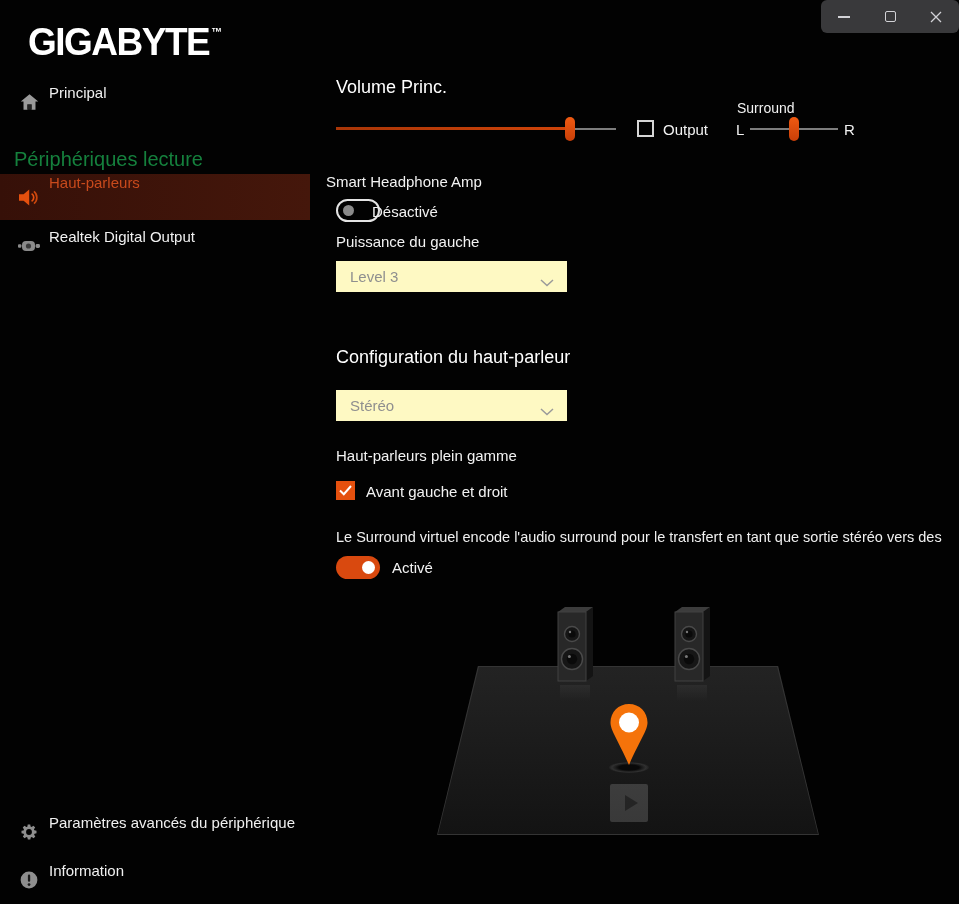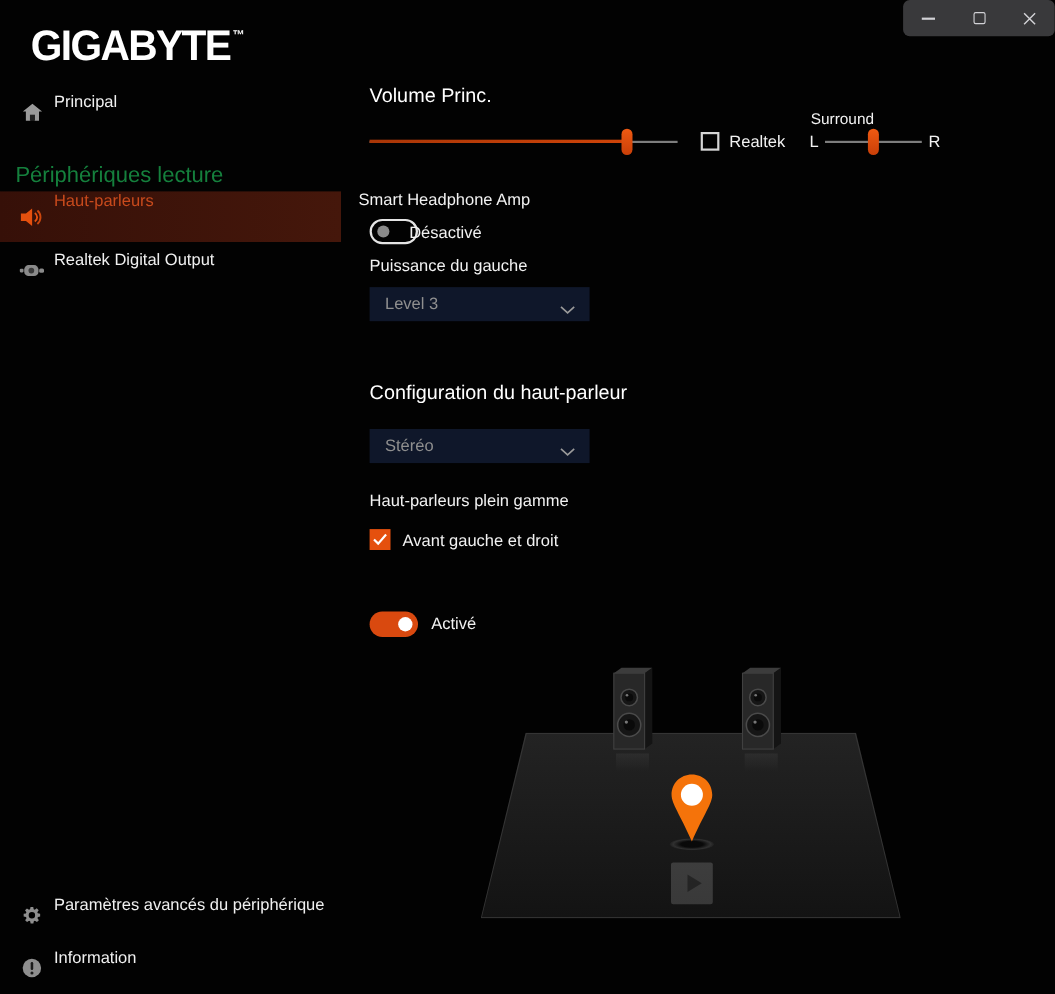--- a/index.html
+++ b/index.html
@@ -51,21 +51,21 @@
   .bal-r { left:844px; top:121px; }
   .bal-slider { position:absolute; left:750px; top:117px; width:88px; height:24px; }
 
   .lbl-amp { left:326px; top:173px; }
   .toggle { position:absolute; width:44px; height:23px; border-radius:12px; }
   .toggle.off { left:336px; top:199px; border:2px solid #e4e4e4; }
   .toggle.off .knob { position:absolute; left:5px; top:4px; width:11px; height:11px; border-radius:50%; background:#8a8a8a; }
   .lbl-amp-state { left:372px; top:203px; }
   .lbl-power { left:336px; top:233px; }
 
-  .dropdown { position:absolute; left:336px; width:200px; height:31px; background:#0f172a; cursor:default; }
+  .dropdown { position:absolute; left:336px; width:231px; height:31px; background:#fef9c3; cursor:default; }
   .dropdown .val { position:absolute; left:14px; top:0; line-height:31px; font-size:15px; color:#8f8f8f; }
   .dropdown .chev { position:absolute; right:13px; top:12px; }
   .dd-level { top:261px; }
   .h-config { left:336px; top:347px; }
   .dd-mode { top:390px; }
 
   .lbl-fullrange { left:336px; top:447px; }
   .chk-on { position:absolute; left:336px; top:481px; width:19px; height:19px; background:#e5500e; display:flex; align-items:center; justify-content:center; }
   .lbl-front { left:366px; top:483px; }
 
@@ -171,21 +171,21 @@
 
   <div class="h1 h-volume">Volume Princ.</div>
 
   <div class="vol-slider">
     <div class="track"></div>
     <div class="track-fill" style="width: 83.5%;"></div>
     <div class="thumb" style="left: 83.5%;"></div>
   </div>
 
   <div class="chk chk-silence"></div>
-  <div class="label lbl-silence">Realtek</div>
+  <div class="label lbl-silence">Output</div>
 
   <div class="label lbl-balance">Surround</div>
   <div class="label bal-l">L</div>
   <div class="label bal-r">R</div>
   <div class="bal-slider">
     <div class="track"></div>
     <div class="thumb" style="left: 50%;"></div>
   </div>
 
   <div class="label lbl-amp">Smart Headphone Amp</div>
@@ -215,20 +215,21 @@
   </div>
 
   <div class="label lbl-fullrange">Haut-parleurs plein gamme</div>
   <div class="chk-on">
     <svg width="13" height="11" viewBox="0 0 13 11">
         <polyline points="1,5.5 4.8,9.2 12,1" stroke="#ffffff" stroke-width="2" fill="none"></polyline>
       </svg>
   </div>
   <div class="label lbl-front">Avant gauche et droit</div>
 
+  <div class="surround-text">Le Surround virtuel encode l'audio surround pour le transfert en tant que sortie stéréo vers des</div>
   <div class="toggle on">
       <div class="knob"></div>
     </div>
   <div class="label lbl-surround-state">Activé</div>
 
   <div class="floor">
       <div class="floor-inner"></div>
     </div>
 
   <svg class="spk spk-left" width="42" height="80" viewBox="0 0 42 80">

